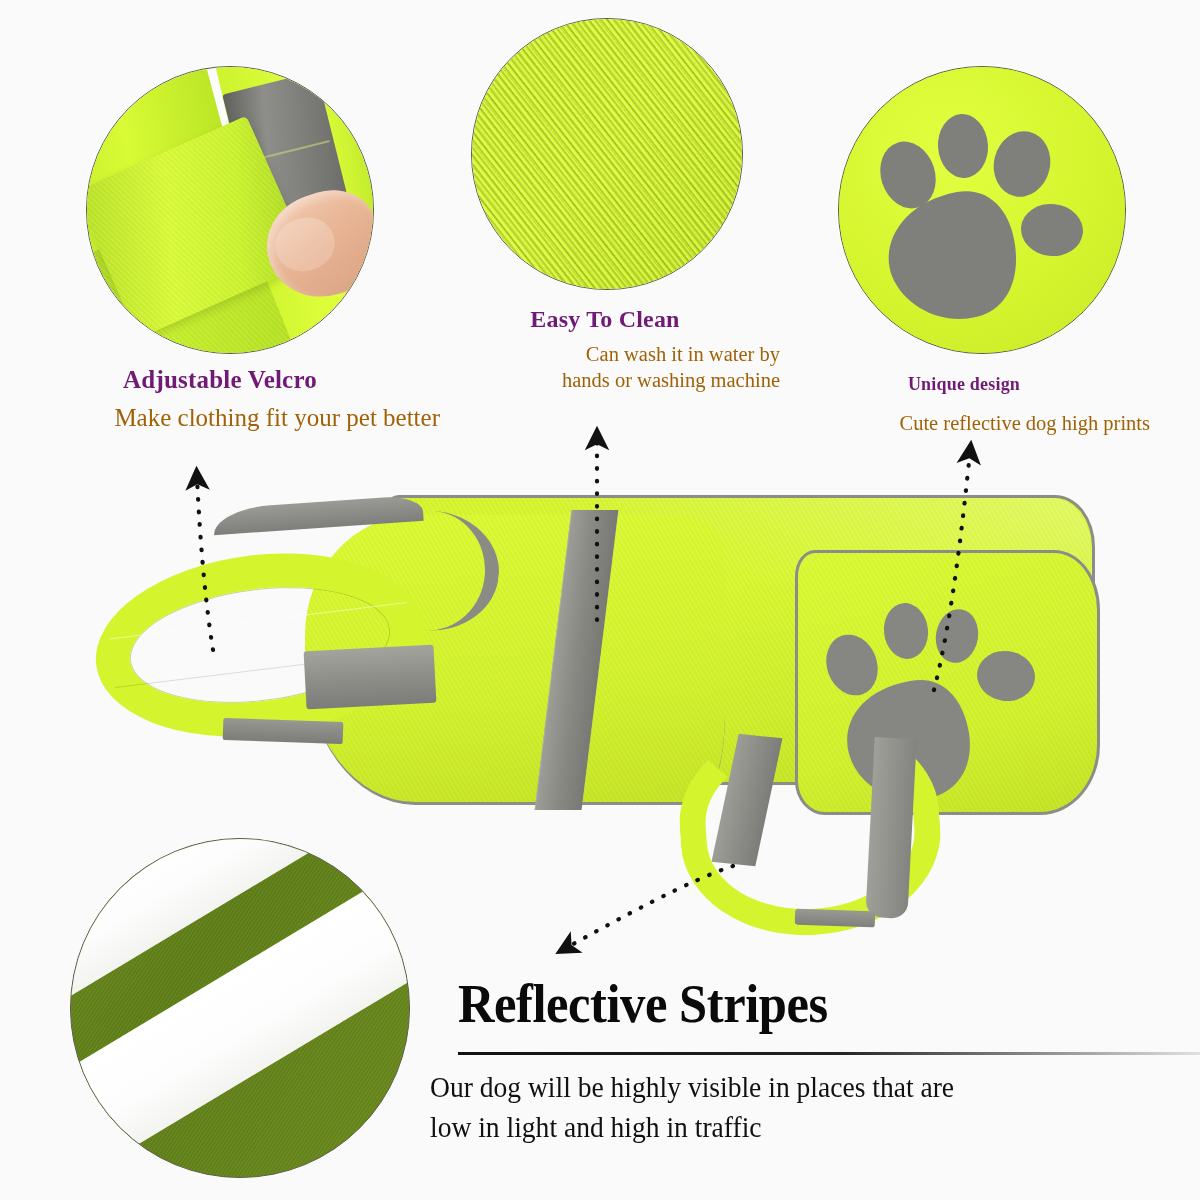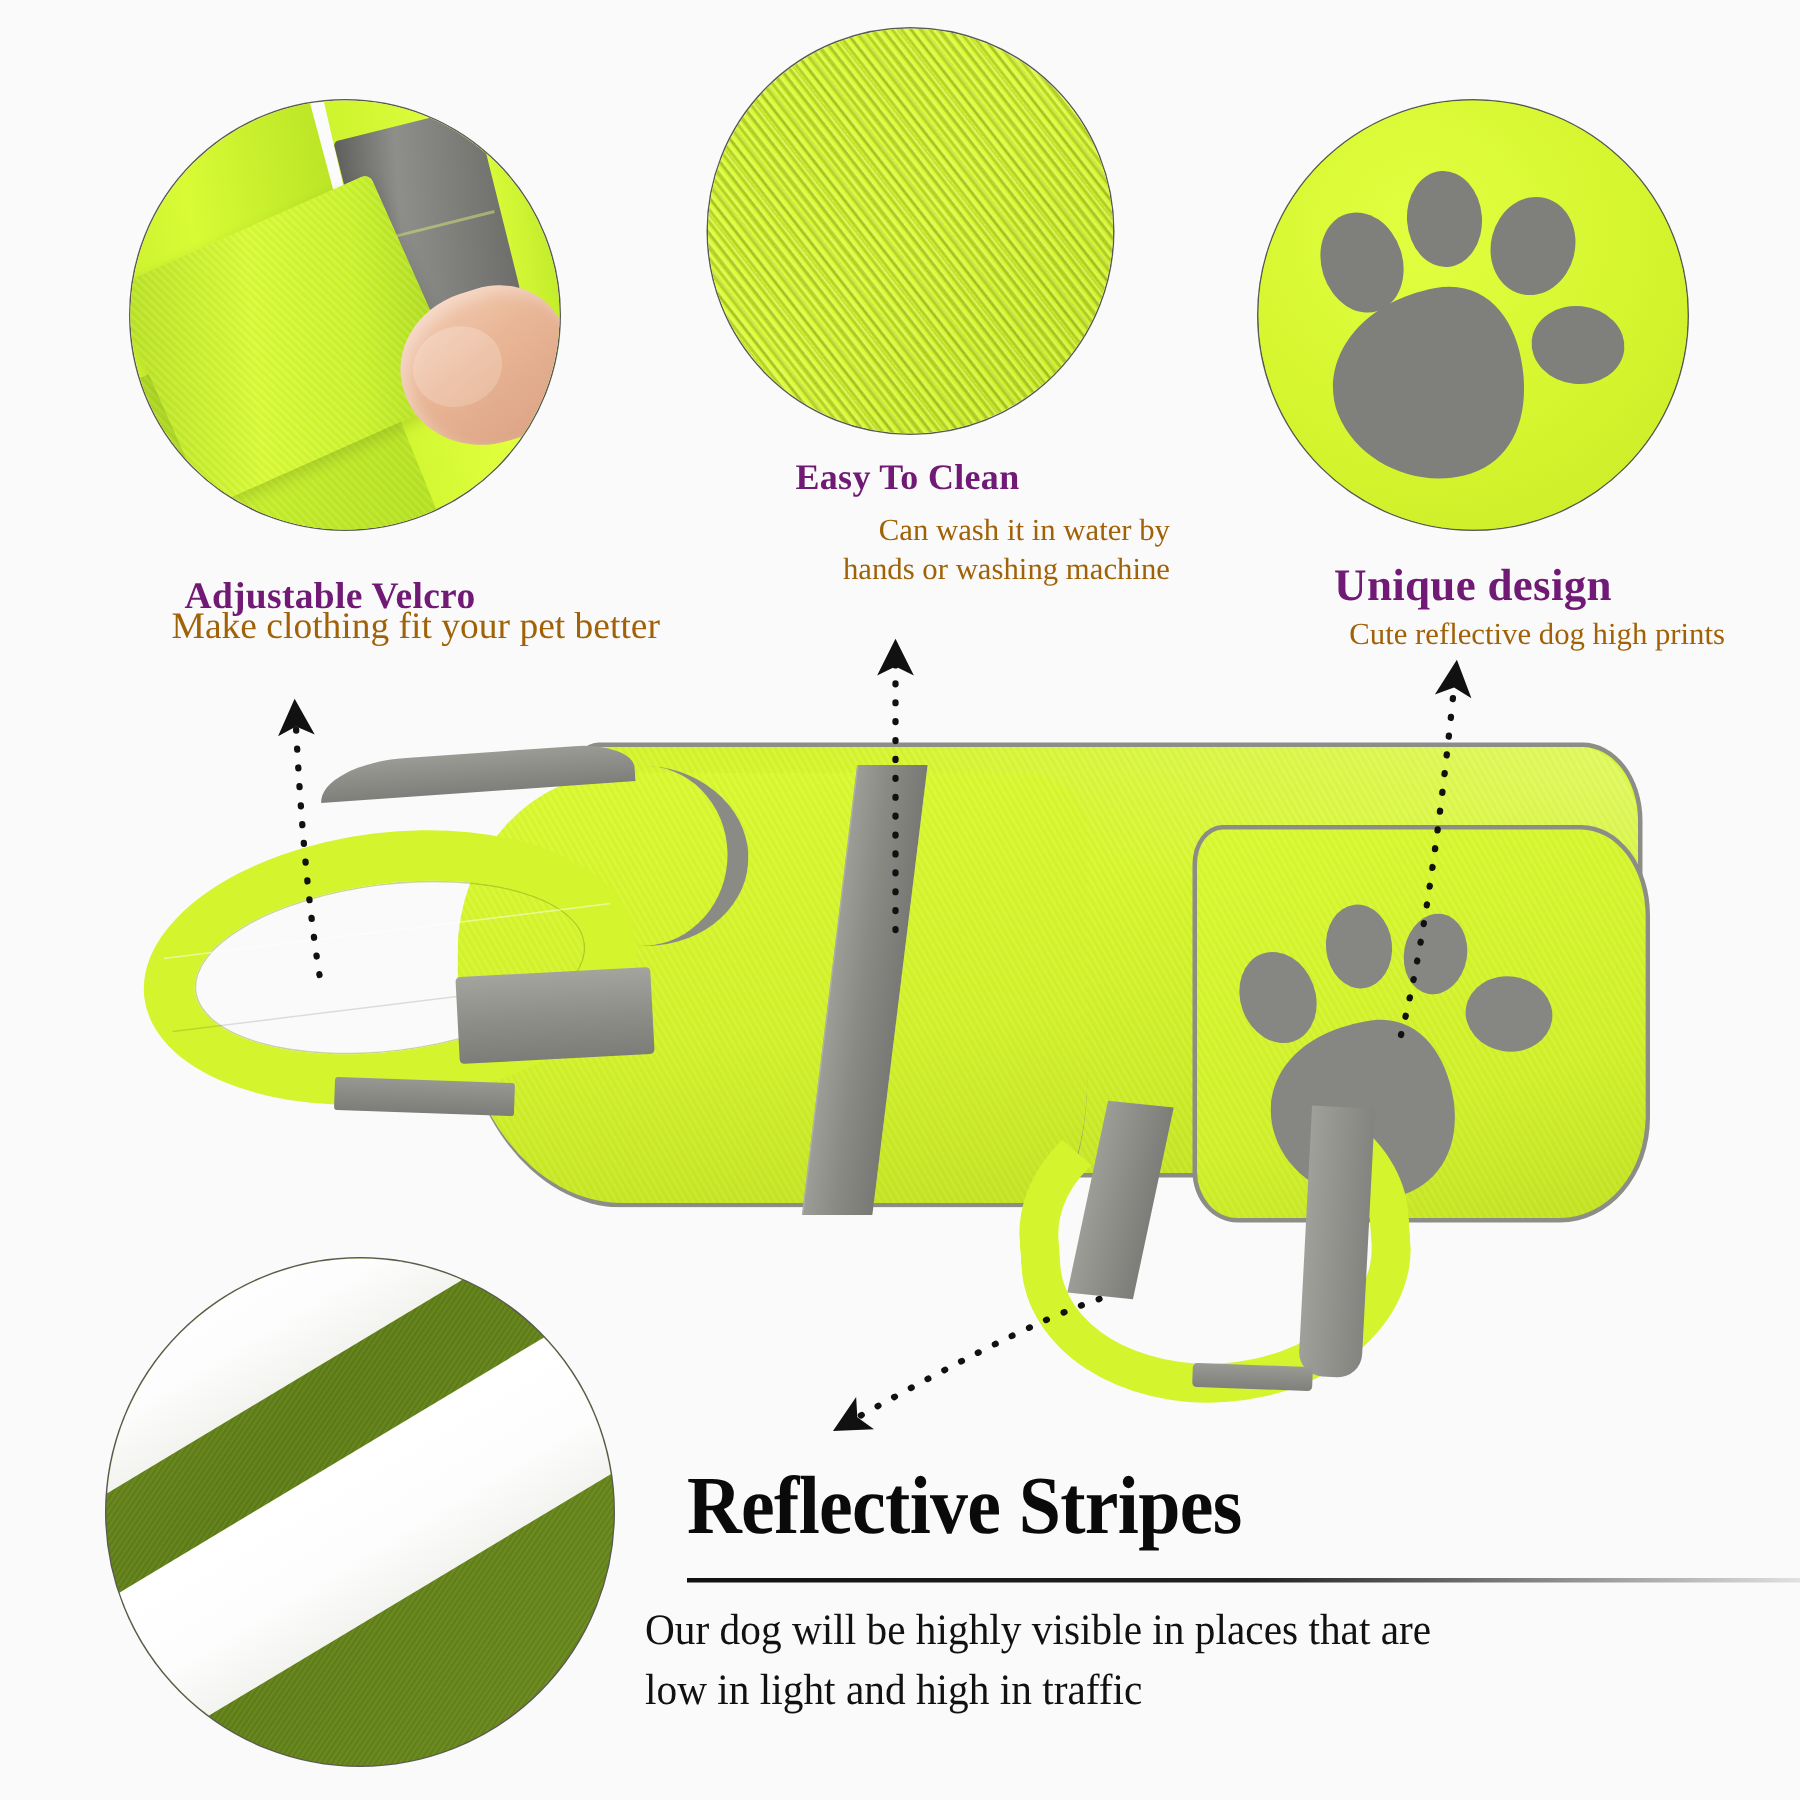--- a/index.html
+++ b/index.html
@@ -292,27 +292,27 @@
     white-space:nowrap;
     letter-spacing:.2px;
   }
   .callout-sub {
     position:absolute;
     color:#a16207;
     text-align:right;
     line-height:1.26;
   }
 
-  #t-velcro       { left:0px;  top:384px; width:440px; font-size:25px; }
+  #t-velcro       { left:0px;  top:366px; width:440px; font-size:25px; }
   #s-velcro       { left:0px;  top:402px; width:440px; font-size:25px; }
 
   #t-clean        { left:430px; top:306px; width:350px; font-size:24px; }
   #s-clean        { left:430px; top:342px; width:350px; font-size:20.5px; }
 
-  #t-unique       { left:812px; top:374px; width:340px; font-size:30px; }
+  #t-unique       { left:794px; top:374px; width:340px; font-size:18px; }
   #s-unique       { left:790px; top:411px; width:360px; font-size:20.5px; }
 
   #t-stripes {
     position:absolute;
     left:458px; top:972px;
     font-size:55px;
     font-weight:700;
     color:#0a0a0a;
     font-family:"Liberation Serif","DejaVu Serif",serif;
     letter-spacing:-0.5px;

